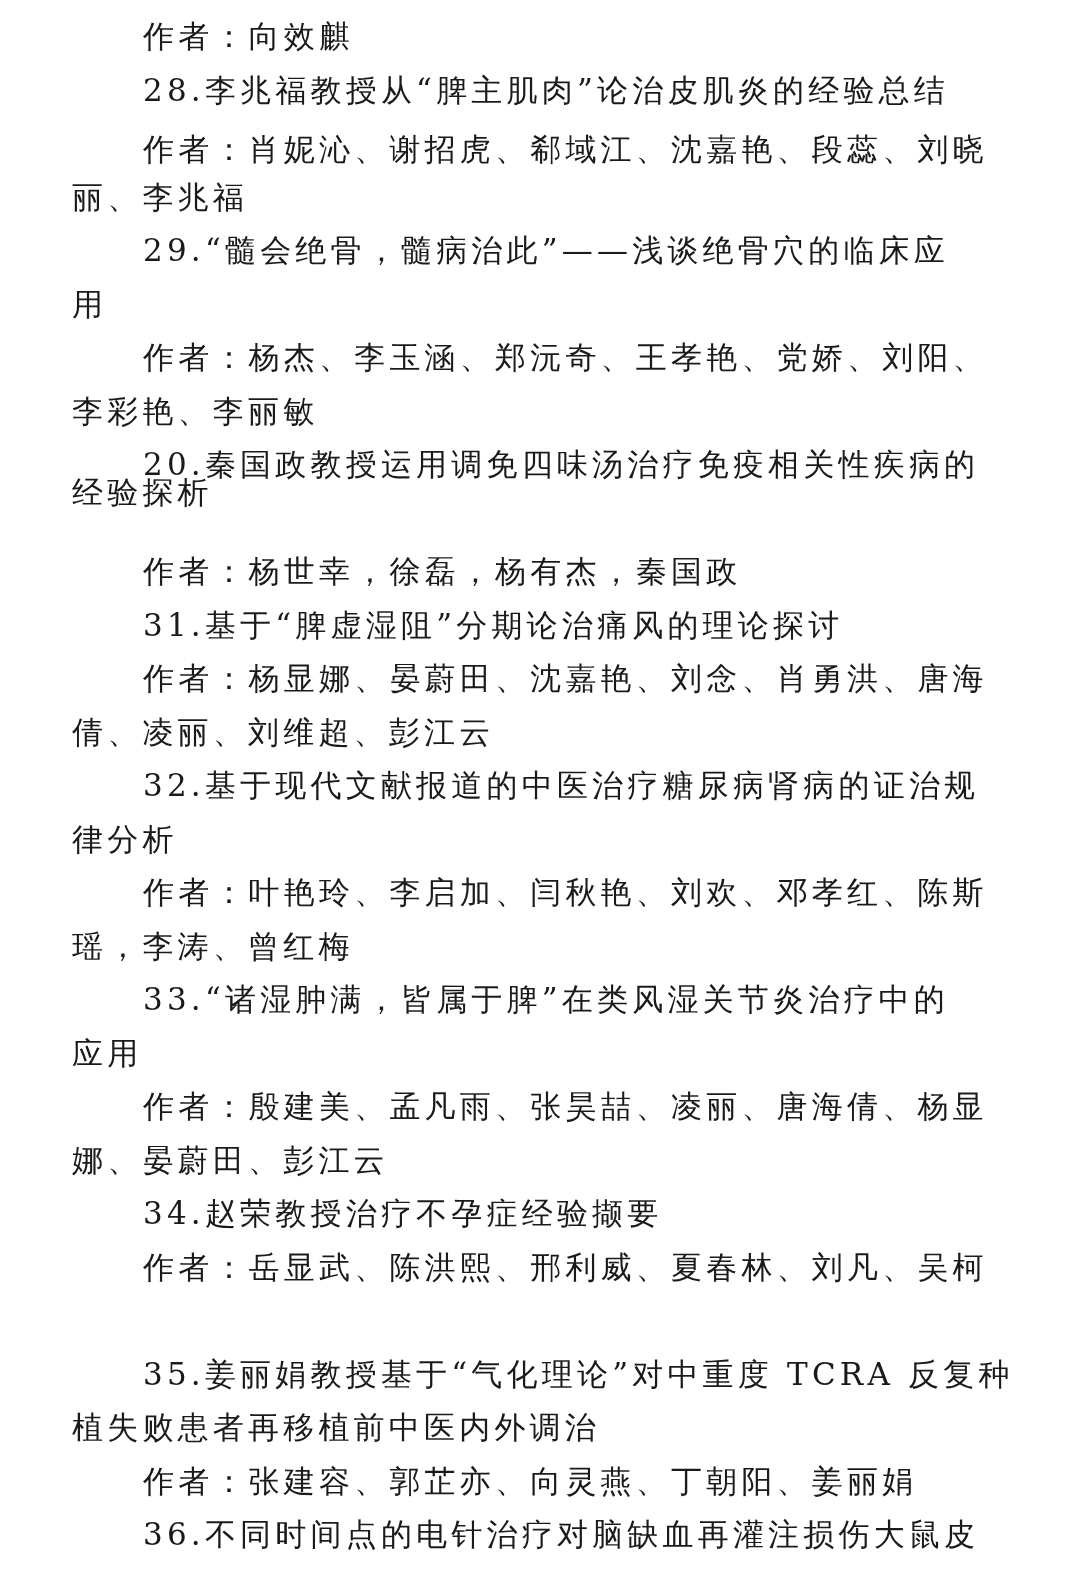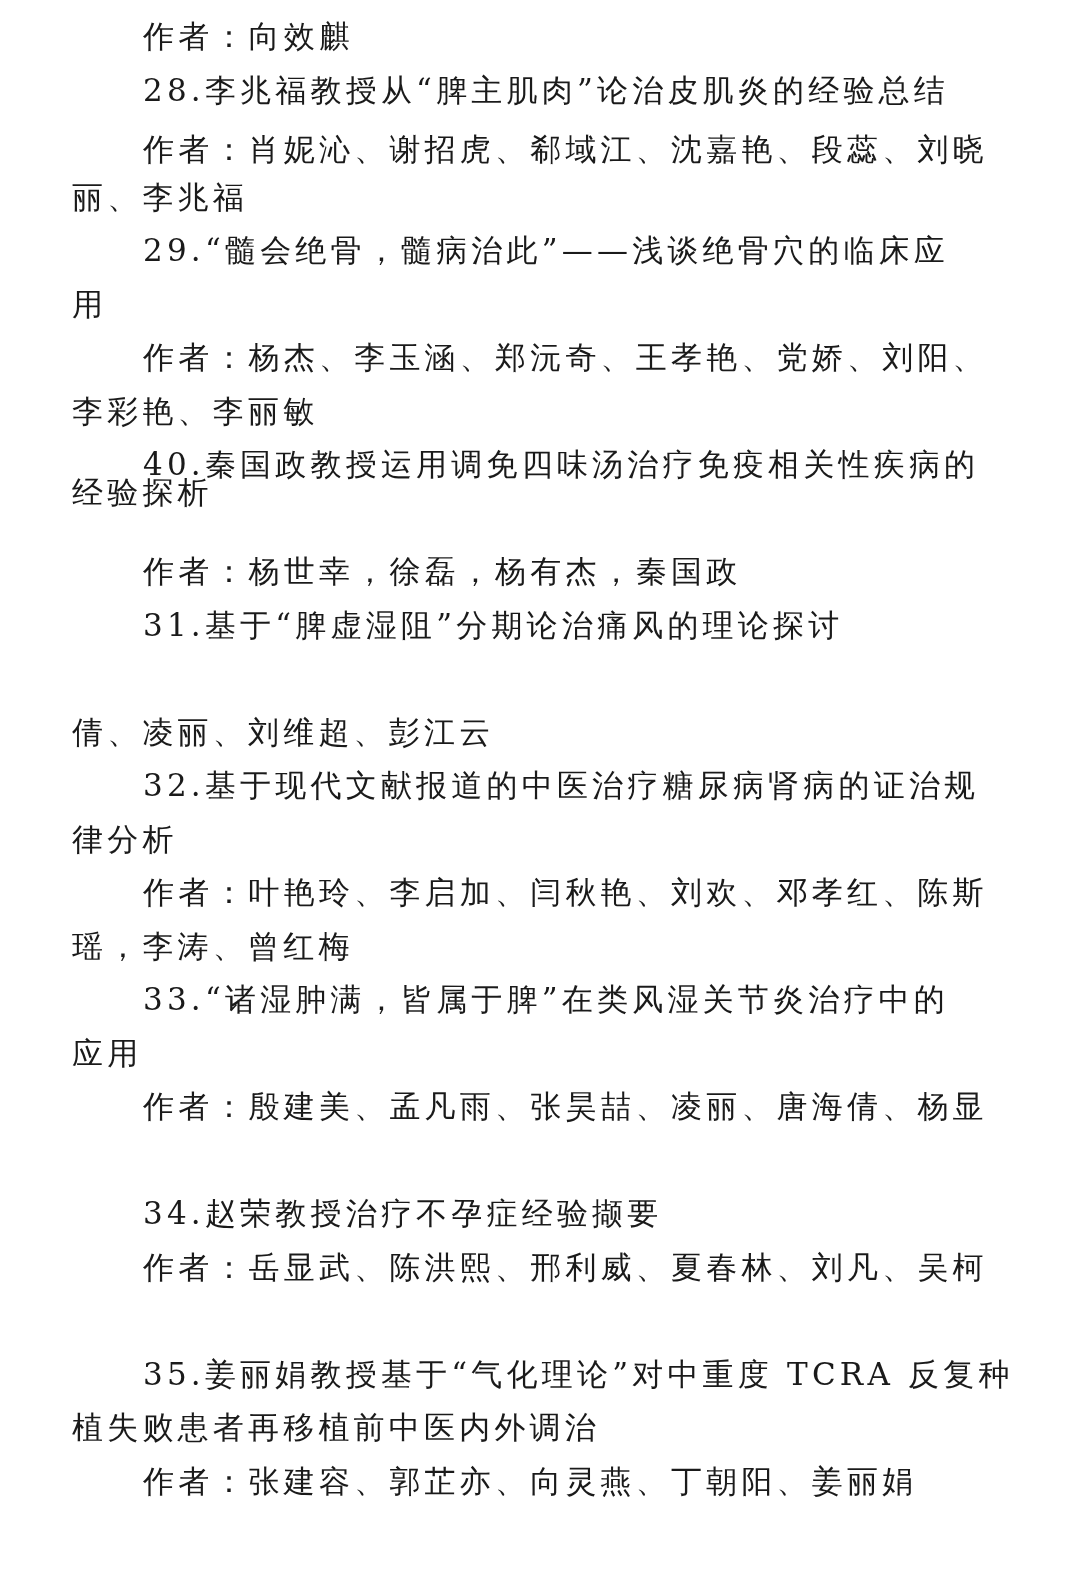--- a/index.html
+++ b/index.html
@@ -40,30 +40,33 @@
 
 <div class="page">
   <div class="line indent" style="top:9px">作者：向效麒</div>
   <div class="line indent" style="top:63px">28.李兆福教授从“脾主肌肉”论治皮肌炎的经验总结</div>
   <div class="line indent" style="top:122px">作者：肖妮沁、谢招虎、郗域江、沈嘉艳、段蕊、刘晓</div>
   <div class="line" style="top:170px">丽、李兆福</div>
   <div class="line indent" style="top:223px">29.“髓会绝骨，髓病治此”——浅谈绝骨穴的临床应</div>
   <div class="line" style="top:277px">用</div>
   <div class="line" style="top:384px">李彩艳、李丽敏</div>
   <div class="line indent" style="top:330px">作者：杨杰、李玉涵、郑沅奇、王孝艳、党娇、刘阳、</div>
-  <div class="line indent" style="top:437px">40.秦国政教授运用调免四味汤治疗免疫相关性疾病的</div>
+  <div class="line indent" style="top:437px">20.秦国政教授运用调免四味汤治疗免疫相关性疾病的</div>
   <div class="line" style="top:465px">经验探析</div>
   <div class="line indent" style="top:544px">作者：杨世幸，徐磊，杨有杰，秦国政</div>
   <div class="line indent" style="top:598px">31.基于“脾虚湿阻”分期论治痛风的理论探讨</div>
+  <div class="line indent" style="top:651px">作者：杨显娜、晏蔚田、沈嘉艳、刘念、肖勇洪、唐海</div>
   <div class="line" style="top:705px">倩、凌丽、刘维超、彭江云</div>
   <div class="line indent" style="top:758px">32.基于现代文献报道的中医治疗糖尿病肾病的证治规</div>
   <div class="line" style="top:812px">律分析</div>
   <div class="line indent" style="top:865px">作者：叶艳玲、李启加、闫秋艳、刘欢、邓孝红、陈斯</div>
   <div class="line" style="top:919px">瑶，李涛、曾红梅</div>
   <div class="line indent" style="top:972px">33.“诸湿肿满，皆属于脾”在类风湿关节炎治疗中的</div>
   <div class="line" style="top:1026px">应用</div>
   <div class="line indent" style="top:1079px">作者：殷建美、孟凡雨、张昊喆、凌丽、唐海倩、杨显</div>
+  <div class="line" style="top:1133px">娜、晏蔚田、彭江云</div>
   <div class="line indent" style="top:1186px">34.赵荣教授治疗不孕症经验撷要</div>
   <div class="line indent" style="top:1240px">作者：岳显武、陈洪熙、邢利威、夏春林、刘凡、吴柯</div>
   <div class="line indent" style="top:1347px">35.姜丽娟教授基于“气化理论”对中重度 TCRA 反复种</div>
   <div class="line" style="top:1400px">植失败患者再移植前中医内外调治</div>
   <div class="line indent" style="top:1454px">作者：张建容、郭芷亦、向灵燕、丁朝阳、姜丽娟</div>
+  <div class="line indent" style="top:1507px">36.不同时间点的电针治疗对脑缺血再灌注损伤大鼠皮</div>
 </div>
 
 </body></html>

